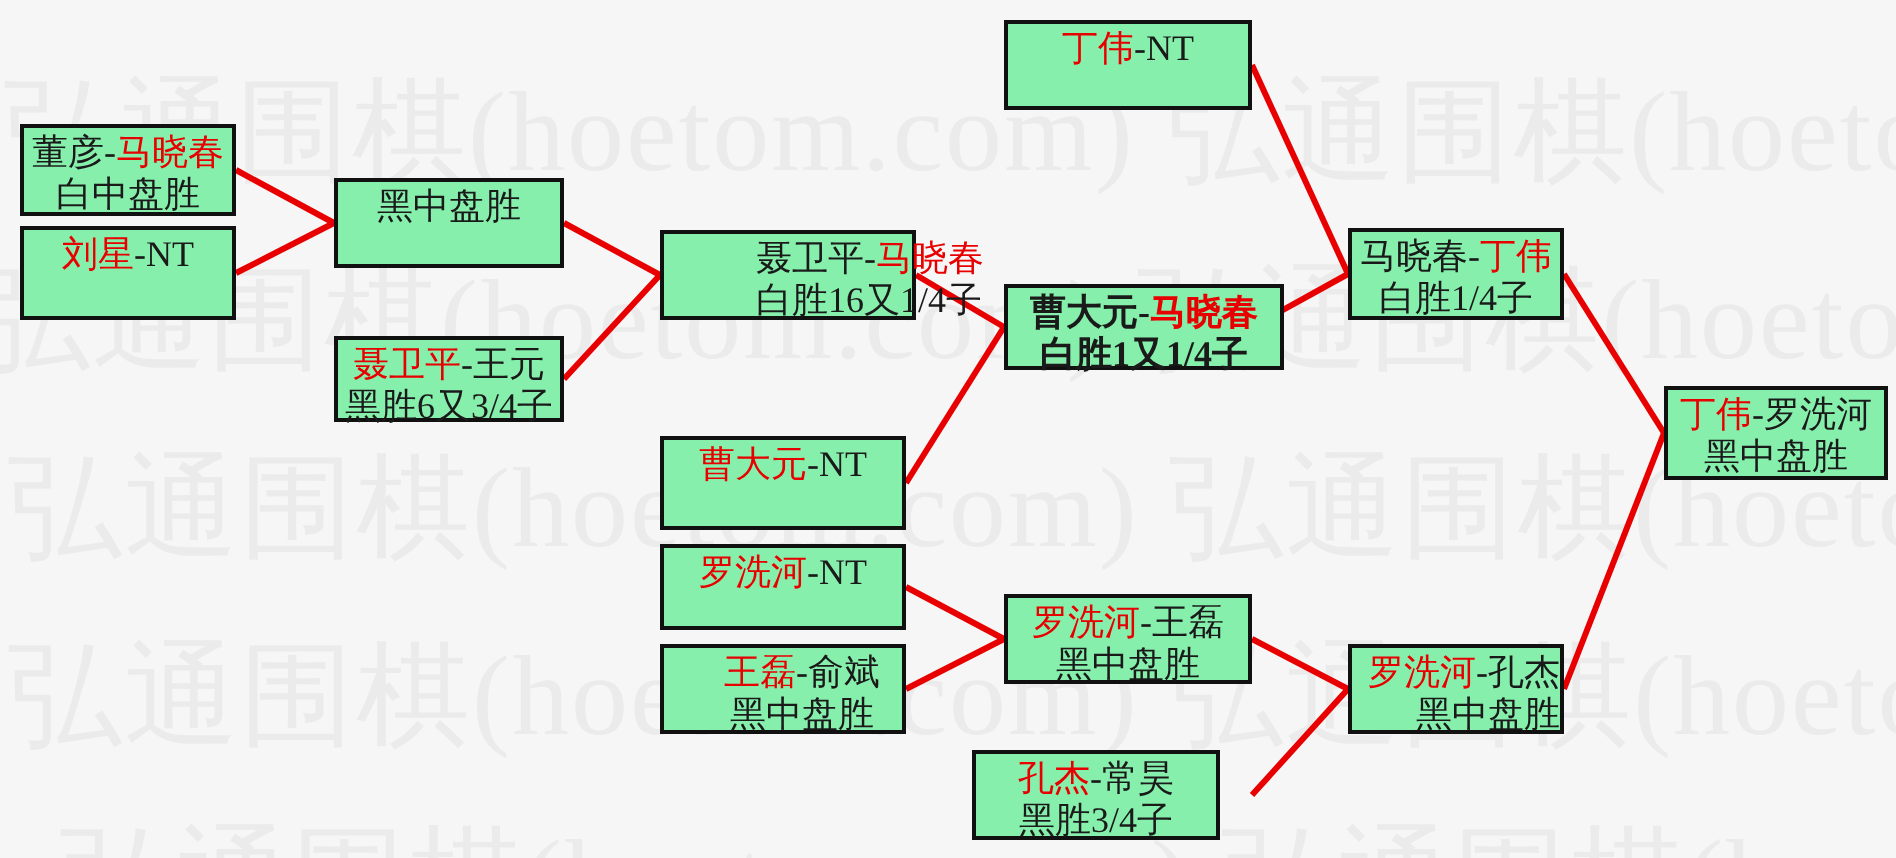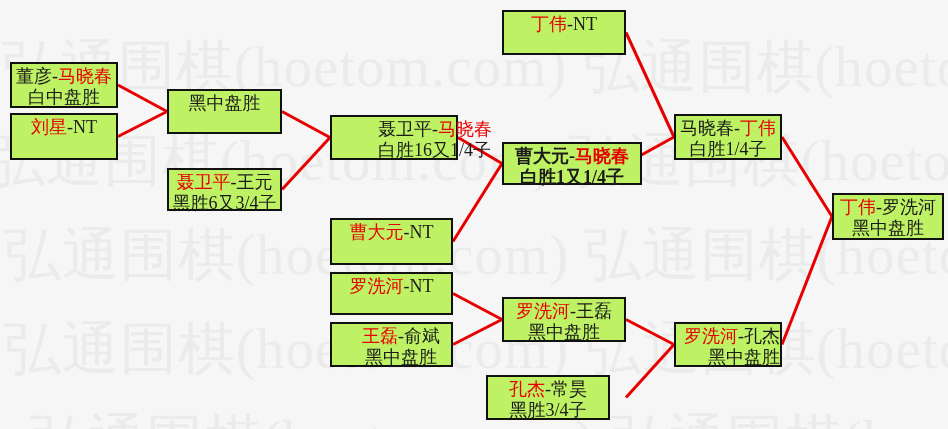--- a/index.html
+++ b/index.html
@@ -32,21 +32,21 @@
     z-index: 1;
   }
   svg.connectors line {
     stroke: #e80000;
     stroke-width: 3;
   }
   .match-box {
     position: absolute;
     z-index: 2;
     box-sizing: border-box;
-    background: #bef264;
+    background: #86efac;
     border: 2px solid #111111;
     text-align: center;
     font-size: 18px;
     line-height: 21px;
     color: #1a1a1a;
     padding-top: 2px;
   }
   .match-box .pairing { white-space: nowrap; }
   .match-box .result { white-space: nowrap; }
   .winner { color: #e80000; }

